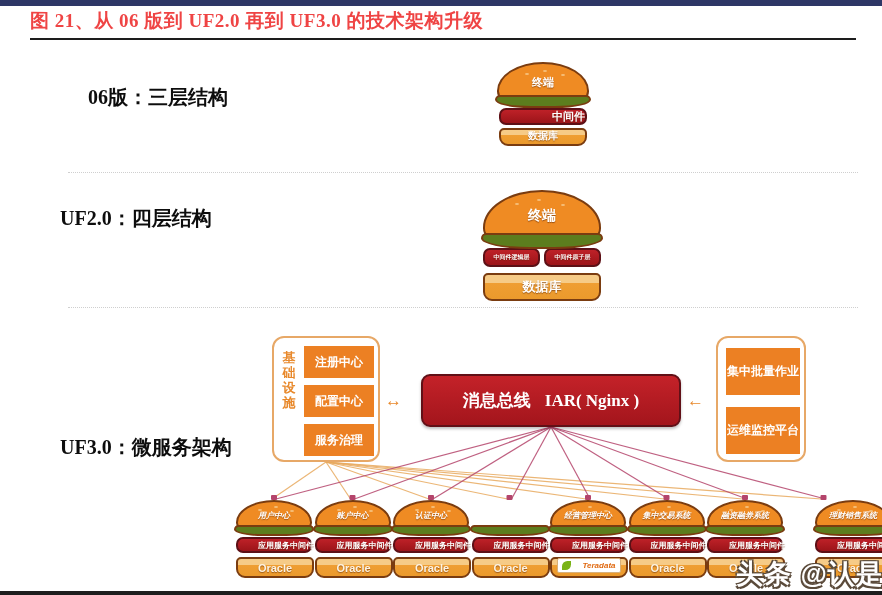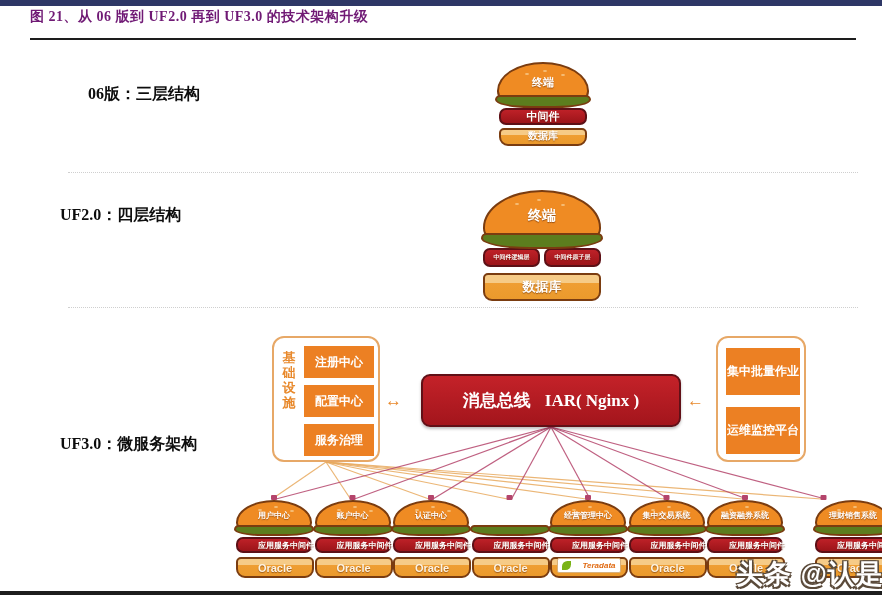--- a/index.html
+++ b/index.html
@@ -7,31 +7,31 @@
        font-family:"Liberation Serif","DejaVu Serif",serif;color:#111;}
 
   .page{position:absolute;inset:0;background:#fff;}
 
   
   .topbar{position:absolute;left:0;top:0;width:882px;height:6px;background:#2e3766;}
   .bottombar{position:absolute;left:0;bottom:0;width:882px;height:4px;background:#1d1d1d;}
 
   
   .title{position:absolute;left:30px;top:8px;width:620px;height:28px;
-         font-size:14px;font-weight:bold;letter-spacing:.5px;color:#701a75;
+         font-size:19px;font-weight:bold;letter-spacing:.5px;color:#ef4444;
          font-family:"Liberation Serif","DejaVu Serif",serif;white-space:nowrap;}
   .title-rule{position:absolute;left:30px;top:38px;width:826px;height:2px;background:#1d1d1d;}
 
   
   .divider{position:absolute;height:0;border-top:1px dotted #cfcfcf;left:68px;width:790px;}
   .div1{top:172px;}
   .div2{top:307px;}
 
   
-  .rowlabel{position:absolute;font-weight:bold;font-size:16px;white-space:nowrap;
+  .rowlabel{position:absolute;font-weight:bold;font-size:20px;white-space:nowrap;
             font-family:"Liberation Serif","DejaVu Serif",serif;color:#0d0d0d;}
   .lbl06{left:88px;top:84px;}
   .lbl20{left:60px;top:205px;}
   .lbl30{left:60px;top:434px;}
 
   
   .burger{position:absolute;}
   .bun-top{position:relative;background:#ef8b23;border:2px solid #7a3c10;
            border-radius:50% 50% 14% 14%/ 72% 72% 26% 26%;
            box-sizing:border-box;display:flex;align-items:center;justify-content:center;}
@@ -44,21 +44,21 @@
   .bun-bot{position:absolute;background:#f0ab4a;border:2px solid #7a3c10;border-radius:5px 5px 9px 9px;
            box-sizing:border-box;display:flex;align-items:flex-end;justify-content:center;
            background-image:linear-gradient(180deg,#f6cb87 0%,#f6cb87 34%,#ef9e33 35%,#eb9a2c 100%);}
   .burger-txt{color:#fff;font-weight:bold;font-family:"Liberation Sans","DejaVu Sans",sans-serif;
               text-shadow:0 1px 1px rgba(90,35,5,.55);white-space:nowrap;}
 
   
   #b06{left:497px;top:62px;width:92px;height:78px;}
   #b06 .bun-top{width:92px;height:40px;font-size:11px;}
   #b06 .lettuce{top:33px;height:13px;}
-  #b06 .patty{left:2px;top:46px;width:88px;height:17px;}
+  #b06 .patty{left:2px;top:46px;width:88px;height:17px;justify-content:flex-end;}
   #b06 .bun-bot{left:2px;top:66px;width:88px;height:18px;}
 
   
   #b20{left:483px;top:190px;width:118px;height:100px;}
   #b20 .bun-top{width:118px;height:52px;font-size:14px;}
   #b20 .lettuce{top:43px;height:16px;}
   #b20 .mid-row{position:absolute;top:58px;left:0;width:118px;display:flex;gap:4px;}
   #b20 .patty{position:relative;left:auto;top:auto;flex:1;height:19px;}
   #b20 .patty .burger-txt{font-size:6px;letter-spacing:0;}
   #b20 .bun-bot{left:0;top:83px;width:118px;height:28px;}
@@ -90,21 +90,21 @@
 
   .arrow{position:absolute;color:#e8892c;font-size:17px;line-height:1;}
   #arrow-l{left:385px;top:392px;}
   #arrow-r{left:687px;top:392px;}
 
   
   #links{position:absolute;left:0;top:0;width:882px;height:595px;pointer-events:none;}
 
   
   .svc{position:absolute;top:500px;width:76px;height:80px;}
-  .svc .bun-top{width:76px;height:31px;}
+  .svc .bun-top{width:76px;height:31px;font-style:italic;}
   .svc .bun-top .burger-txt{font-size:8px;}
   .svc .lettuce{top:25px;height:11px;}
   .svc .patty{left:0;top:37px;width:76px;height:16px;}
   .svc .patty .burger-txt{font-size:8px;margin-left:24px;}
   .svc .bun-bot{left:0;top:57px;width:78px;height:21px;}
   .svc .bun-bot .burger-txt{font-size:11px;margin-bottom:2px;color:#fdf3e2;
        font-family:"Liberation Sans","DejaVu Sans",sans-serif;}
   .tera{width:62px;height:13px;background:#fff;border:1px solid #d8b07a;border-radius:2px;
         margin-bottom:3px;display:flex;align-items:center;justify-content:center;gap:11px;}
   .tera .leaf{width:9px;height:9px;background:#7ab317;border-radius:60% 0 60% 0;}

